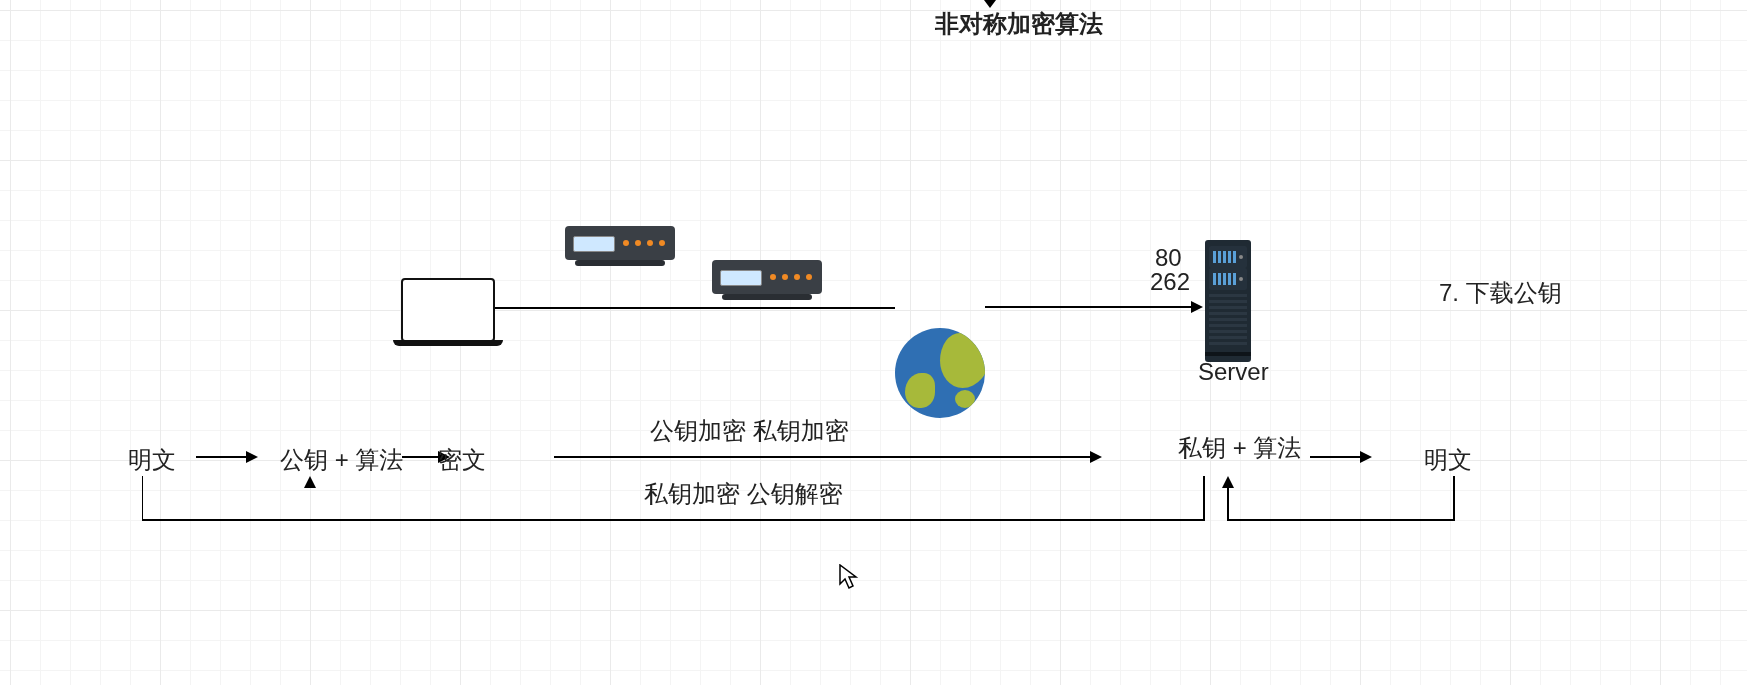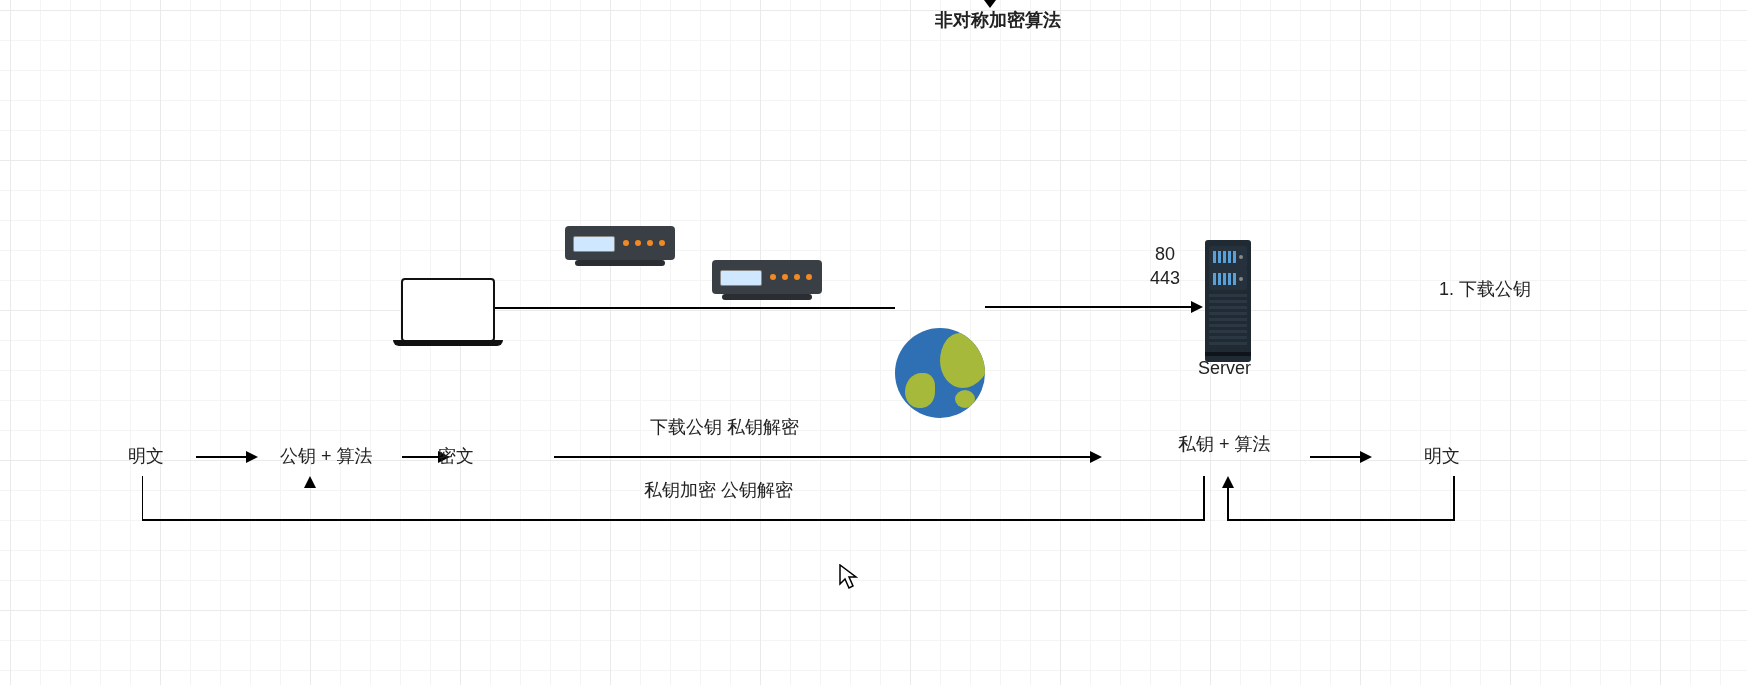--- a/index.html
+++ b/index.html
@@ -7,21 +7,21 @@
   body{
     background-image:
       linear-gradient(to right,#eaeaea 1px,transparent 1px),
       linear-gradient(to bottom,#eaeaea 1px,transparent 1px),
       linear-gradient(to right,#f4f4f4 1px,transparent 1px),
       linear-gradient(to bottom,#f4f4f4 1px,transparent 1px);
     background-size:150px 150px,150px 150px,30px 30px,30px 30px;
     background-position:10px 10px,10px 10px,10px 10px,10px 10px;
   }
   .abs{position:absolute;}
-  .txt{font-size:18px;white-space:nowrap;}
+  .txt{font-size:24px;white-space:nowrap;}
   .bold{font-weight:700;}
   
   .laptop-screen{width:90px;height:60px;border:2px solid #111;border-radius:4px;background:#fff;}
   .laptop-base{width:110px;height:6px;background:#111;border-radius:0 0 6px 6px;margin-top:-2px;}
   .laptop{display:flex;flex-direction:column;align-items:center;}
   
   .device{width:110px;height:34px;background:#3a3f45;border-radius:4px;position:relative;}
   .device::before{content:"";position:absolute;left:8px;top:10px;width:40px;height:14px;background:#cfe8ff;border:1px solid #888;border-radius:2px;}
   .device .leds{position:absolute;right:10px;top:14px;display:flex;gap:6px;}
   .device .leds span{width:6px;height:6px;background:#f08a24;border-radius:50%;display:block;}
@@ -95,24 +95,24 @@
       <div class="bar"></div>
       <div class="bar"></div>
       <div class="bar"></div>
       <div class="dot"></div>
     </div>
   <div class="vents"></div>
   <div class="feet"></div>
 </div>
 
 <div class="abs txt" style="left:1155px;top:244px">80</div>
-<div class="abs txt" style="left:1150px;top:268px">443</div>
+<div class="abs txt" style="left:1150px;top:268px">262</div>
 <div class="abs txt" style="left:1198px;top:358px">Server</div>
 
-<div class="abs txt" style="left:1439px;top:277px">1. 下载公钥</div>
+<div class="abs txt" style="left:1439px;top:277px">7. 下载公钥</div>
 
 <svg class="abs" style="left:495px;top:306px" width="400" height="4">
   <line x1="0" y1="2" x2="400" y2="2" stroke="#000" stroke-width="2"></line>
 </svg>
 
 <svg class="abs" style="left:985px;top:300px" width="218" height="14">
   <line x1="0" y1="7" x2="206" y2="7" stroke="#000" stroke-width="2"></line>
   <polygon points="206,1 218,7 206,13" fill="#000"></polygon>
 </svg>
 
@@ -123,21 +123,21 @@
   </svg>
 
 <div class="abs txt" style="left:280px;top:444px">公钥 + 算法</div>
 <svg class="abs" style="left:402px;top:450px" width="48" height="14">
     <line x1="0" y1="7" x2="36" y2="7" stroke="#000" stroke-width="2"></line>
     <polygon points="36,1 48,7 36,13" fill="#000"></polygon>
   </svg>
 
 <div class="abs txt" style="left:438px;top:444px">密文</div>
 
-<div class="abs txt" style="left:650px;top:415px">下载公钥  私钥解密</div>
+<div class="abs txt" style="left:650px;top:415px">公钥加密  私钥加密</div>
 <svg class="abs" style="left:554px;top:450px" width="548" height="14">
     <line x1="0" y1="7" x2="536" y2="7" stroke="#000" stroke-width="2"></line>
     <polygon points="536,1 548,7 536,13" fill="#000"></polygon>
   </svg>
 <div class="abs txt" style="left:644px;top:478px">私钥加密 公钥解密</div>
 
 <div class="abs txt" style="left:1178px;top:432px">私钥 + 算法</div>
 <svg class="abs" style="left:1310px;top:450px" width="62" height="14">
     <line x1="0" y1="7" x2="50" y2="7" stroke="#000" stroke-width="2"></line>
     <polygon points="50,1 62,7 50,13" fill="#000"></polygon>

